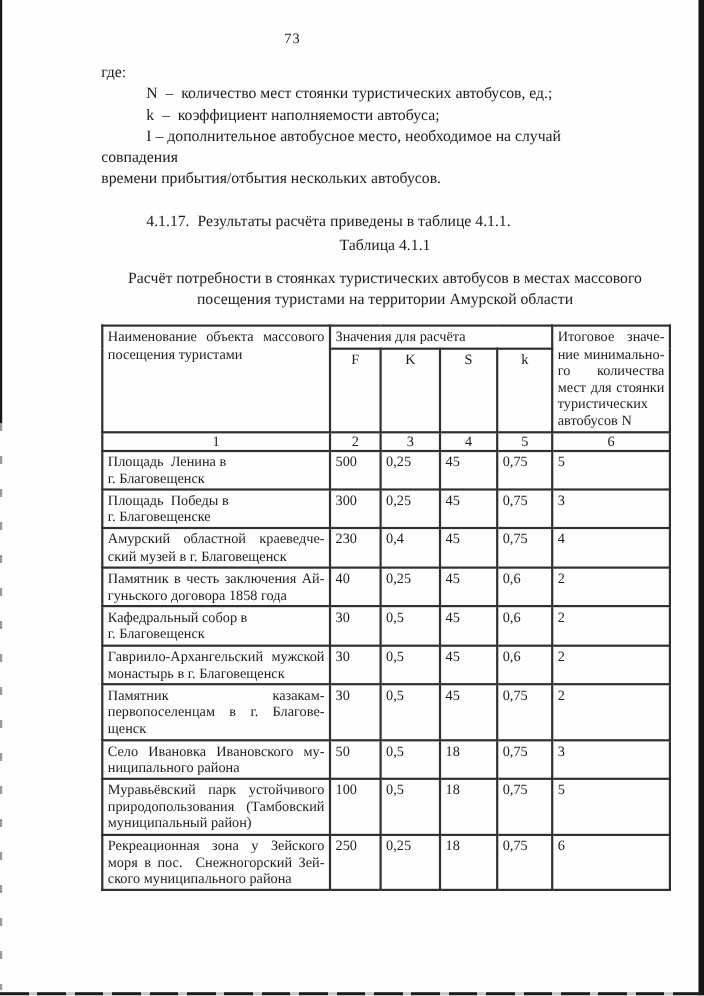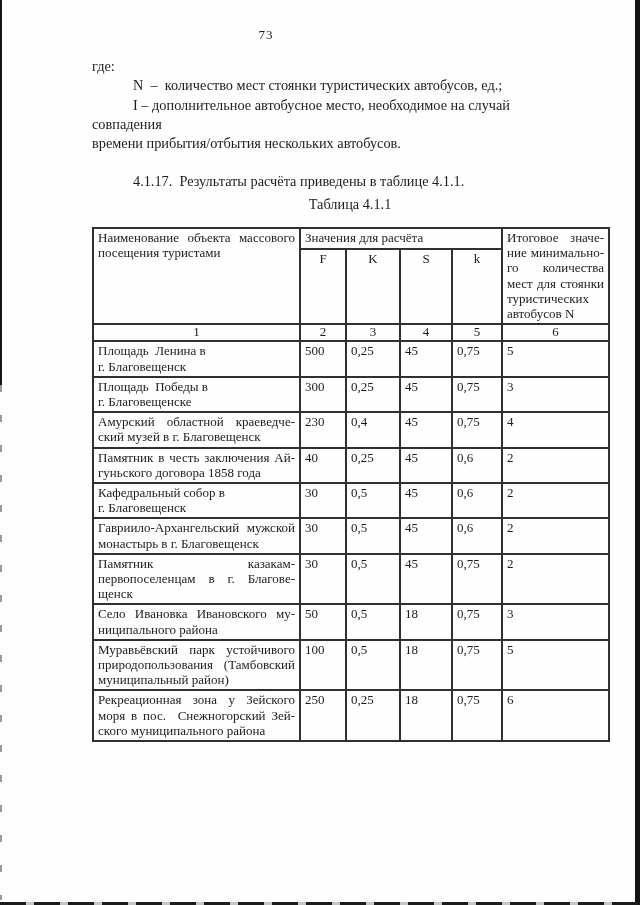--- a/index.html
+++ b/index.html
@@ -69,26 +69,29 @@
   <div class="edge edge-left-faint"></div>
   <div class="edge edge-right"></div>
   <div class="edge edge-bottom"></div>
 
   <div class="page-number">73</div>
 
   <div class="content">
     <div class="textblock">
       <p class="where">где:</p>
       <p class="def">N  –  количество мест стоянки туристических автобусов, ед.;</p>
+      <p class="def">k  –  коэффициент наполняемости автобуса;</p>
       <p class="def">I – дополнительное автобусное место, необходимое на случай совпадения
 времени прибытия/отбытия нескольких автобусов.</p>
       <p class="section-para">4.1.17.  Результаты расчёта приведены в таблице 4.1.1.</p>
     </div>
 
     <p class="table-label">Таблица 4.1.1</p>
+    <p class="table-title">Расчёт потребности в стоянках туристических автобусов в местах массового
+посещения туристами на территории Амурской области</p>
 
     <table class="calc">
       <colgroup>
         <col style="width:207px">
         <col style="width:46px">
         <col style="width:54px">
         <col style="width:52px">
         <col style="width:50px">
         <col style="width:107px">
       </colgroup>

